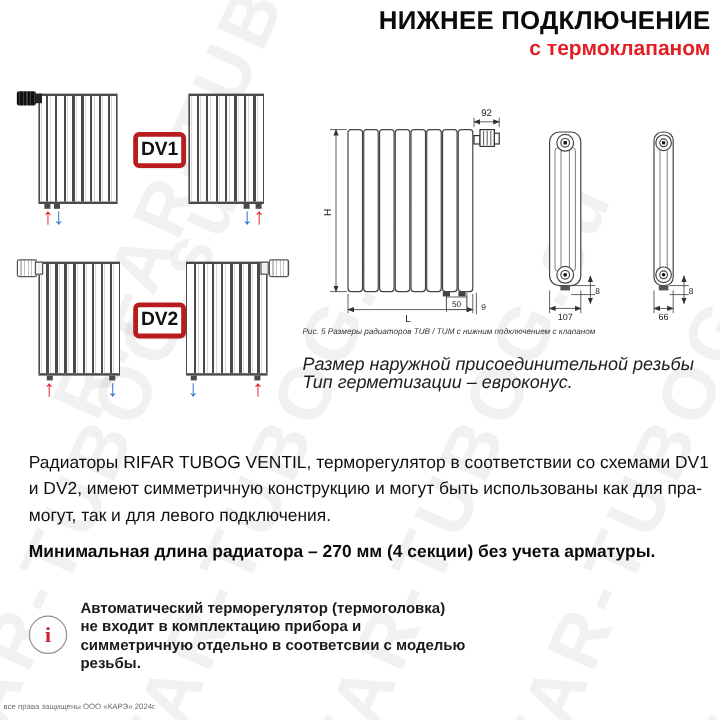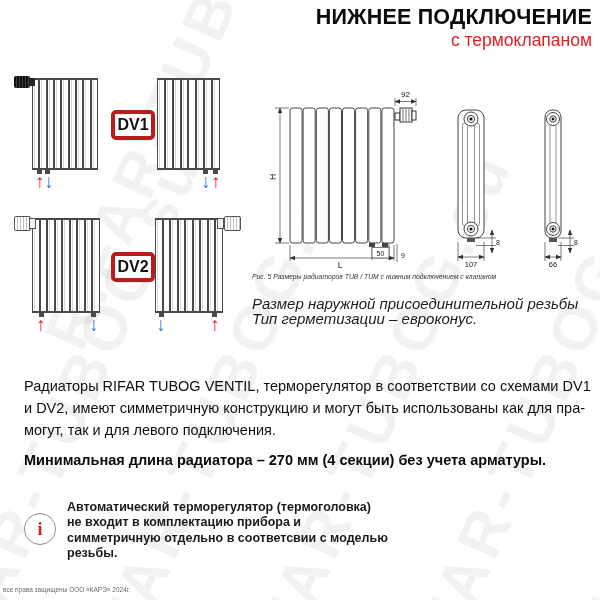--- a/index.html
+++ b/index.html
@@ -6,21 +6,21 @@
   .page{position:relative;width:600px;height:600px;background:#fff;overflow:hidden;
         font-family:"Liberation Sans",sans-serif;color:#111;margin:0 auto;}
   .ly{position:absolute;z-index:1;}
   
   .wm{position:absolute;z-index:0;font-weight:800;font-size:62px;letter-spacing:6px;
       color:rgba(20,20,20,0.06);white-space:nowrap;transform:rotate(-66deg);
       transform-origin:0 0;user-select:none;}
   
   .title{right:8px;top:5px;text-align:right;font-weight:800;font-size:21.5px;
          letter-spacing:0.2px;color:#0b0b0b;white-space:nowrap;}
-  .subtitle{right:8px;top:30px;text-align:right;font-weight:400;font-size:17.5px;
+  .subtitle{right:8px;top:30px;text-align:right;font-weight:700;font-size:17.5px;
             color:#e31e24;white-space:nowrap;}
   
   .radiator{position:absolute;z-index:1;}
   .tubes{position:absolute;inset:0;border-top:2px solid #4a4a4a;border-bottom:2px solid #4a4a4a;}
   .t9{background:repeating-linear-gradient(90deg,#4a4a4a 0 1px,#fff 1px 2.1px,#d9d9d9 2.1px 2.9px,#fff 2.9px 6.33px,#4a4a4a 6.33px 7.33px);}
   .t8{background:repeating-linear-gradient(90deg,#4a4a4a 0 1px,#fff 1px 2.1px,#d9d9d9 2.1px 2.9px,#fff 2.9px 6.87px,#4a4a4a 6.87px 7.87px);}
   .t9b{background:repeating-linear-gradient(90deg,#4a4a4a 0 1px,#fff 1px 2.1px,#d9d9d9 2.1px 2.9px,#fff 2.9px 6.55px,#4a4a4a 6.55px 7.55px);}
   .head{position:absolute;z-index:2;}
   .head-black{width:16px;height:12px;border-radius:2px;background:repeating-linear-gradient(90deg,#101010 0 2px,#3d3d3d 2px 3px);}
   .conn-black{width:6px;height:8px;background:#222;}

